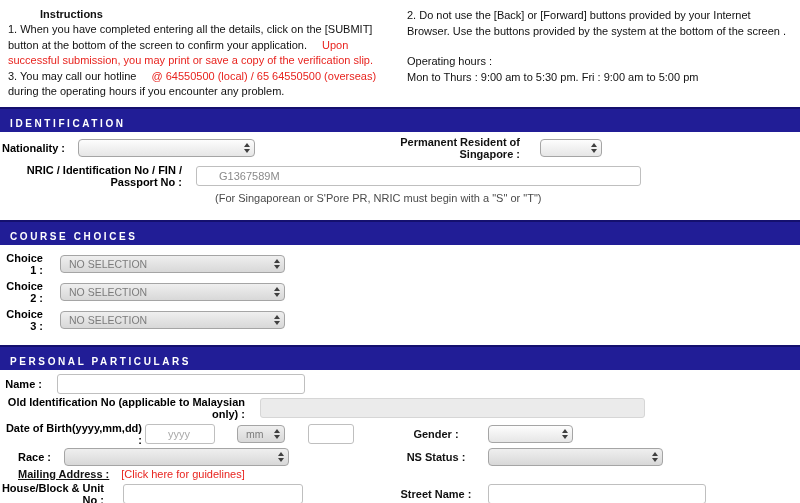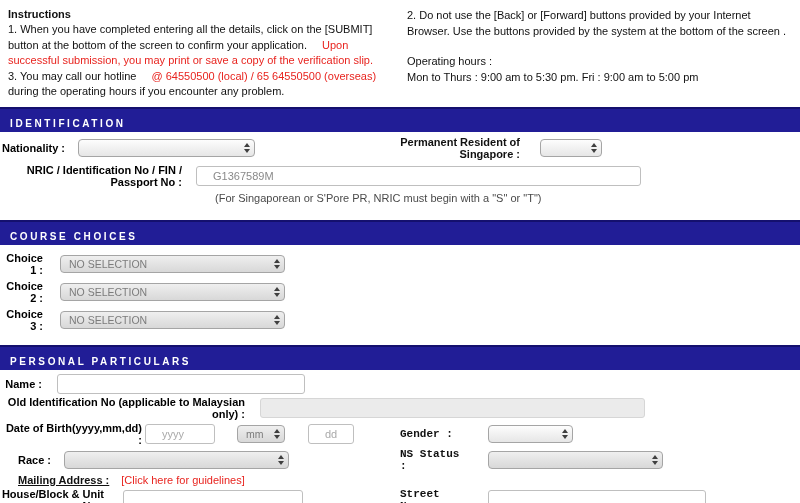--- a/index.html
+++ b/index.html
@@ -3,48 +3,48 @@
 <meta charset="utf-8">
 <style>
   * { margin:0; padding:0; box-sizing:border-box; }
   html,body { background:#fff; }
   body { font-family:"Liberation Sans", sans-serif; }
   .page { position:relative; width:800px; height:503px; background:#fff; font-size:11px; color:#111; overflow:hidden; }
 
   
   .instructions { display:flex; padding:8px 10px 7px 8px; gap:16px; }
   .inst-col { width:50%; }
-  .inst-title { font-weight:bold; margin-bottom:2px; }
+  .inst-title { font-weight:bold; margin-bottom:2px;margin-left:32px; }
   .inst-text { line-height:1.42; }
   .red { color:#e8241f;margin-left:12px; }
   .hours-label { margin-top:15px; }
 
   
   .section-bar { width:800px; background:#211d96; color:#fff; font-weight:bold; font-size:10px; letter-spacing:2.6px; padding:9px 0 3px 10px; border-top:2px solid #14106e; }
 
   
   .frow { display:flex; align-items:center; margin:4px 0; }
   .frow.tight { margin:2px 0; }
   .half-left { width:400px; display:flex; align-items:center; flex-shrink:0; }
   .lbl { font-weight:bold; text-align:right; flex-shrink:0; color:#000; }
-  .rlbl { font-weight:bold; text-align:left; width:88px; padding-right:16px; flex-shrink:0;font-family:Liberation Mono, monospace; }
+  .rlbl { font-weight:bold; text-align:center; width:88px; padding-right:16px; flex-shrink:0; }
   .rlbl-pr { font-weight:bold; text-align:right; width:140px; padding-right:20px; flex-shrink:0; }
 
   .lw-nat   { width:78px;  padding-right:13px; }
   .lw-nric  { width:196px; padding-right:14px; }
   .lw-choice{ width:60px;  padding-right:17px; }
   .lw-name  { width:57px;  padding-right:15px; }
   .lw-oldid { width:260px; padding-right:15px; }
   .lw-dob   { width:145px; padding-right:3px; }
   .lw-race  { width:64px;  padding-right:13px; }
   .lw-house { width:123px; padding-right:19px; }
   .lw-bldg  { width:100px; padding-right:7px; }
 
   
-  .ti { height:20px; border:1px solid #bfbfbf; border-radius:3px; background:#fff; padding:0 16px; font-family:inherit; font-size:11px; color:#8a8a8a; outline:none; }
+  .ti { height:20px; border:1px solid #bfbfbf; border-radius:3px; background:#fff; padding:0 22px; font-family:inherit; font-size:11px; color:#8a8a8a; outline:none; }
   .ti::placeholder { color:#aaa; }
   .ti.dis { background:#ebebeb; border-color:#d6d6d6; }
 
   
   .select { height:18px; border:1px solid #a5a5a5; border-radius:4px; display:flex; align-items:center; justify-content:space-between; padding:0 4px 0 8px; color:#7c7c7c; font-size:10.5px; }
   .sel-light { background:linear-gradient(#fdfdfd,#e6e6e6); }
   .sel-grey  { background:linear-gradient(#efefef,#d8d8d8); }
   .sel-val { white-space:nowrap; overflow:hidden; }
   .sel-arrows { display:flex; flex-direction:column; align-items:center; gap:2px; flex-shrink:0; margin-left:4px; }
   .sel-arrows .up { width:0; height:0; border-left:3px solid transparent; border-right:3px solid transparent; border-bottom:4px solid #3f3f3f; }

